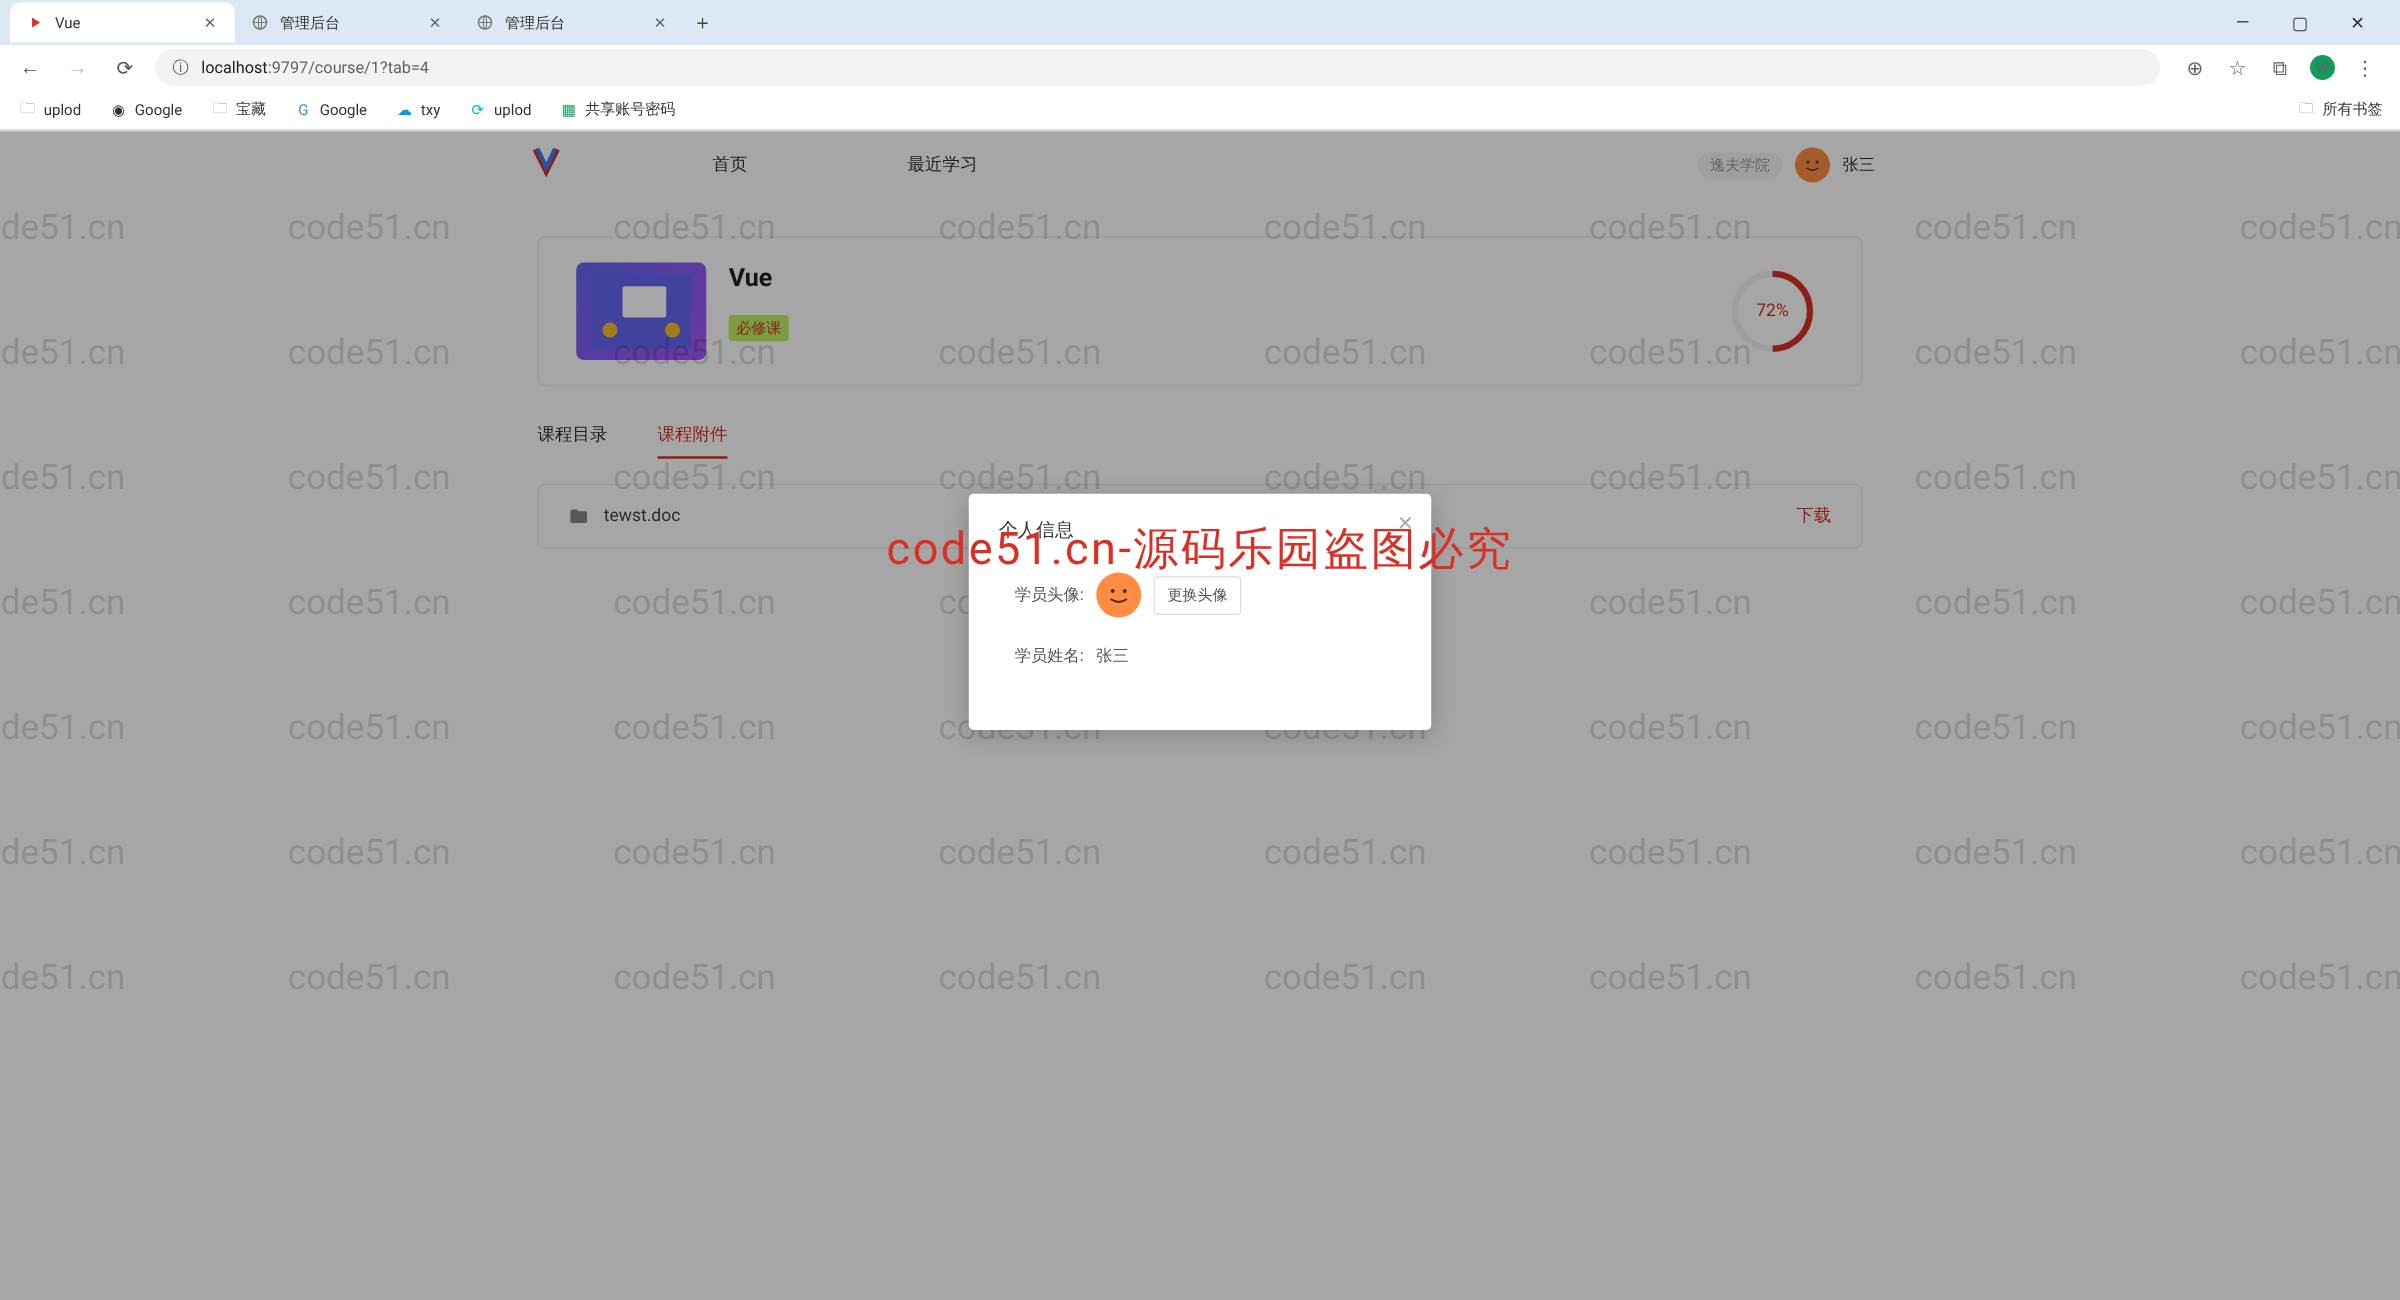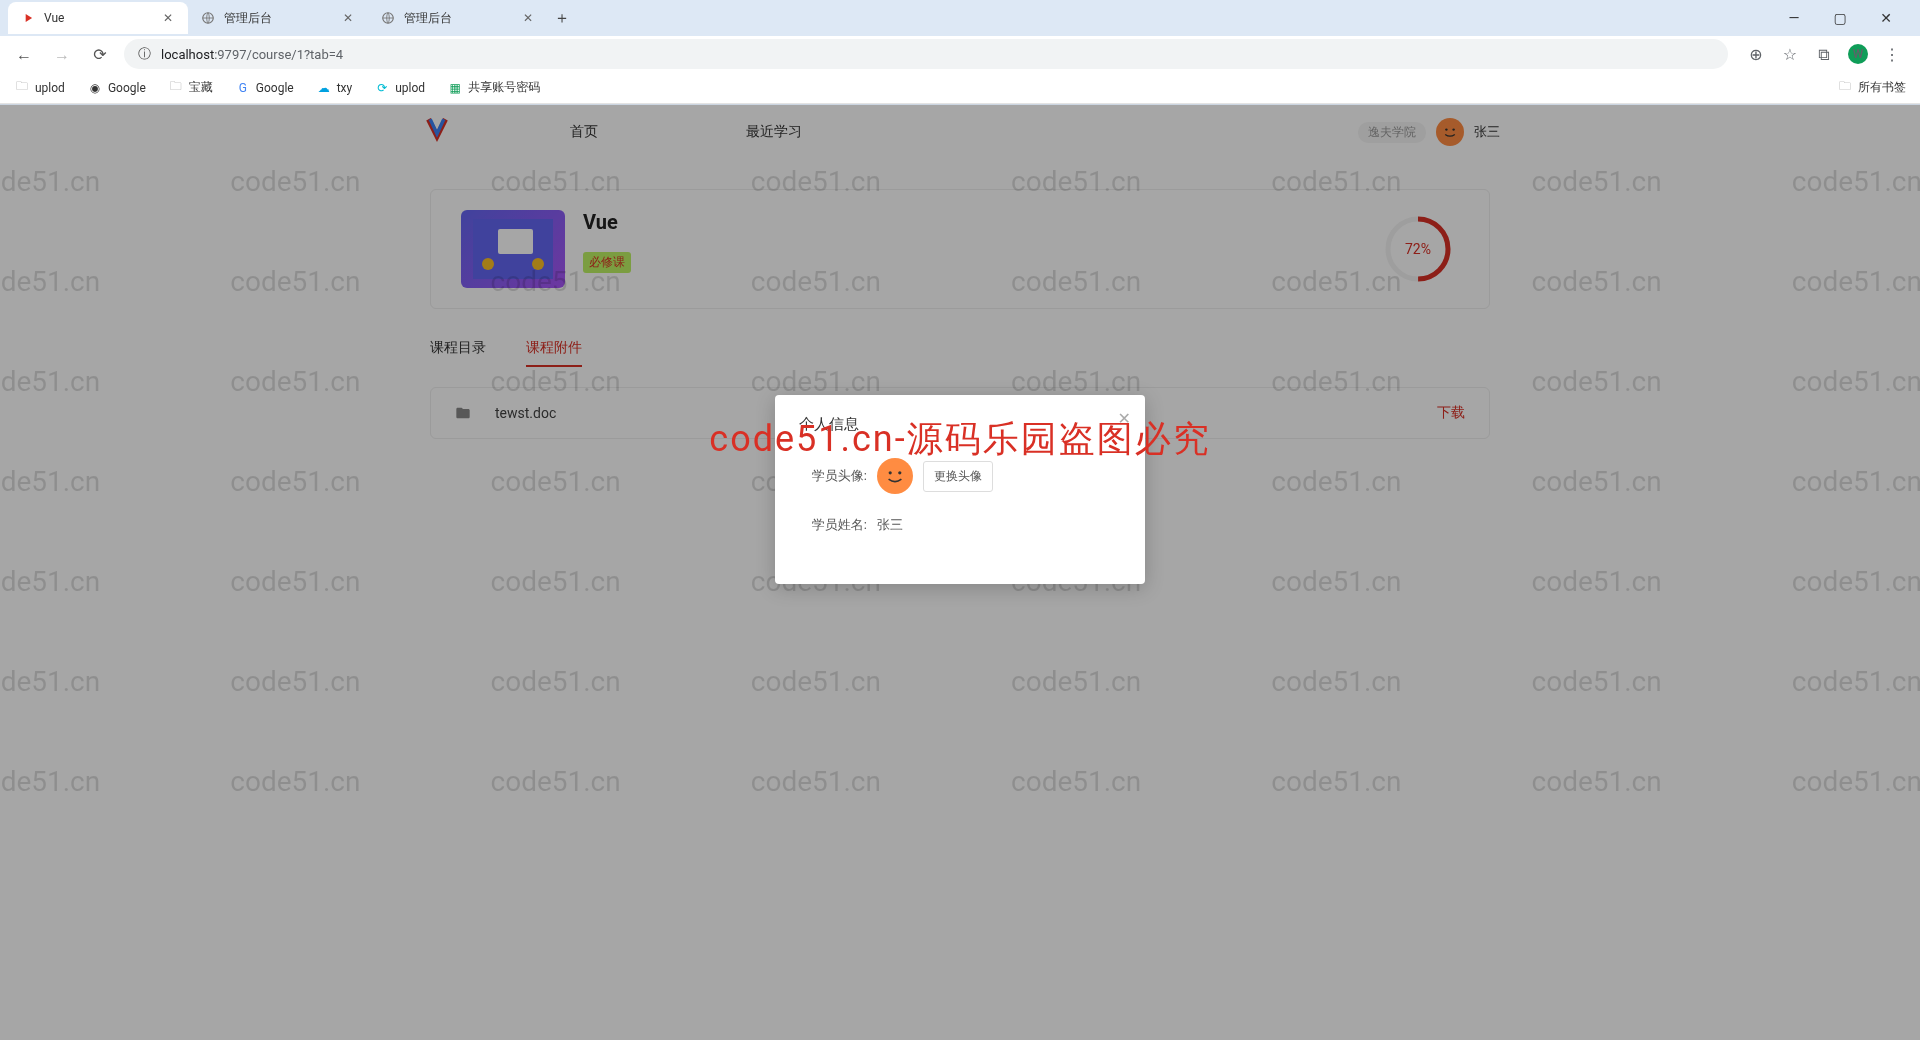--- a/index.html
+++ b/index.html
@@ -54,21 +54,21 @@
 .progress-ring { position: absolute; right: 36px; top: 24px; width: 70px; height: 70px; }
 .progress-ring .pct { position: absolute; inset: 0; display: flex; align-items: center; justify-content: center; font-size: 14px; color: #d93025; }
 
 
 .tabs { display: flex; gap: 40px; width: 1060px; margin: 30px auto 10px; font-size: 14px; }
 .tab-item { padding-bottom: 8px; cursor: pointer; color: #333; }
 .tab-item.active { color: #d93025; border-bottom: 2px solid #d93025; }
 
 
 .attach-list { width: 1060px; margin: 20px auto 0; border: 1px solid #eee; border-radius: 6px; }
-.attach-row { display: flex; align-items: center; padding: 16px 24px; gap: 24px; font-size: 14px; color: #444; }
+.attach-row { display: flex; align-items: center; padding: 16px 24px; gap: 12px; font-size: 14px; color: #444; }
 .attach-row .file-icon { color: #888; }
 .attach-row .download { margin-left: auto; color: #d93025; cursor: pointer; }
 
 
 .overlay { position: absolute; inset: 0; background: rgba(0,0,0,0.35); display: flex; align-items: flex-start; justify-content: center; padding-top: 290px; }
 .modal { width: 370px; background: #fff; border-radius: 4px; box-shadow: 0 4px 20px rgba(0,0,0,0.2); padding: 20px 24px 28px; position: relative; }
 .modal-close { position: absolute; top: 14px; right: 14px; color: #aaa; cursor: pointer; font-size: 16px; }
 .modal-title { font-size: 15px; color: #333; margin-bottom: 24px; }
 .form-row { display: flex; align-items: center; gap: 10px; font-size: 13px; color: #555; margin-bottom: 22px; }
 .form-row .label { width: 68px; text-align: right; }
@@ -180,21 +180,21 @@
 <div class="page">
 
   <div class="app-header">
     <div class="logo">
       <svg width="34" height="34" viewBox="0 0 40 40">
           <path d="M10 5 L20 25 L30 5" stroke="#d93025" stroke-width="6" fill="none"></path>
           <path d="M12 5 L20 22 L28 5" stroke="#3b82f6" stroke-width="4" fill="none"></path>
         </svg>
     </div>
     <span class="nav-link">首页</span>
-    <span class="nav-link" style="margin-left:88px">最近学习</span>
+    <span class="nav-link" style="margin-left:68px">最近学习</span>
     <div class="header-right">
       <span class="org-badge">逸夫学院</span>
       <span class="user-avatar">
         <svg width="24" height="24" viewBox="0 0 40 40">
             <circle cx="20" cy="20" r="18" fill="#ff8c42"></circle>
             <circle cx="14" cy="16" r="2" fill="#333"></circle>
             <circle cx="26" cy="16" r="2" fill="#333"></circle>
             <path d="M12 24 Q20 30 28 24" stroke="#333" stroke-width="2" fill="none"></path>
           </svg>
       </span>

